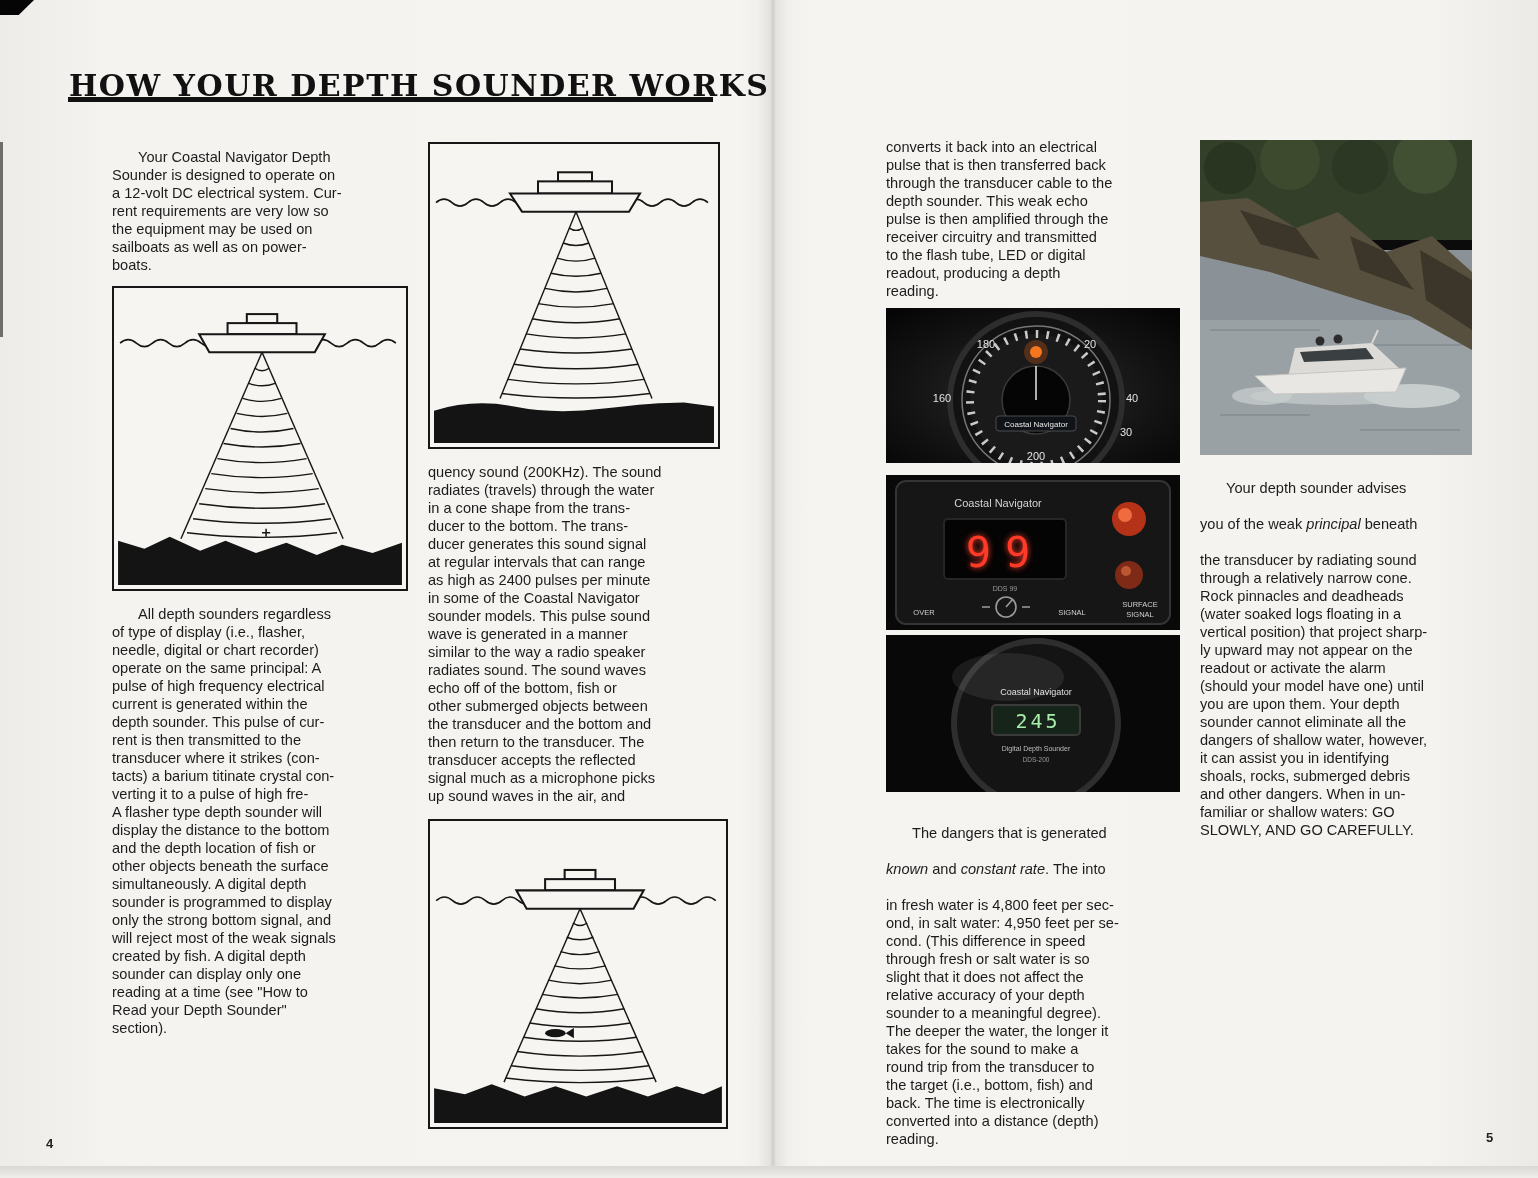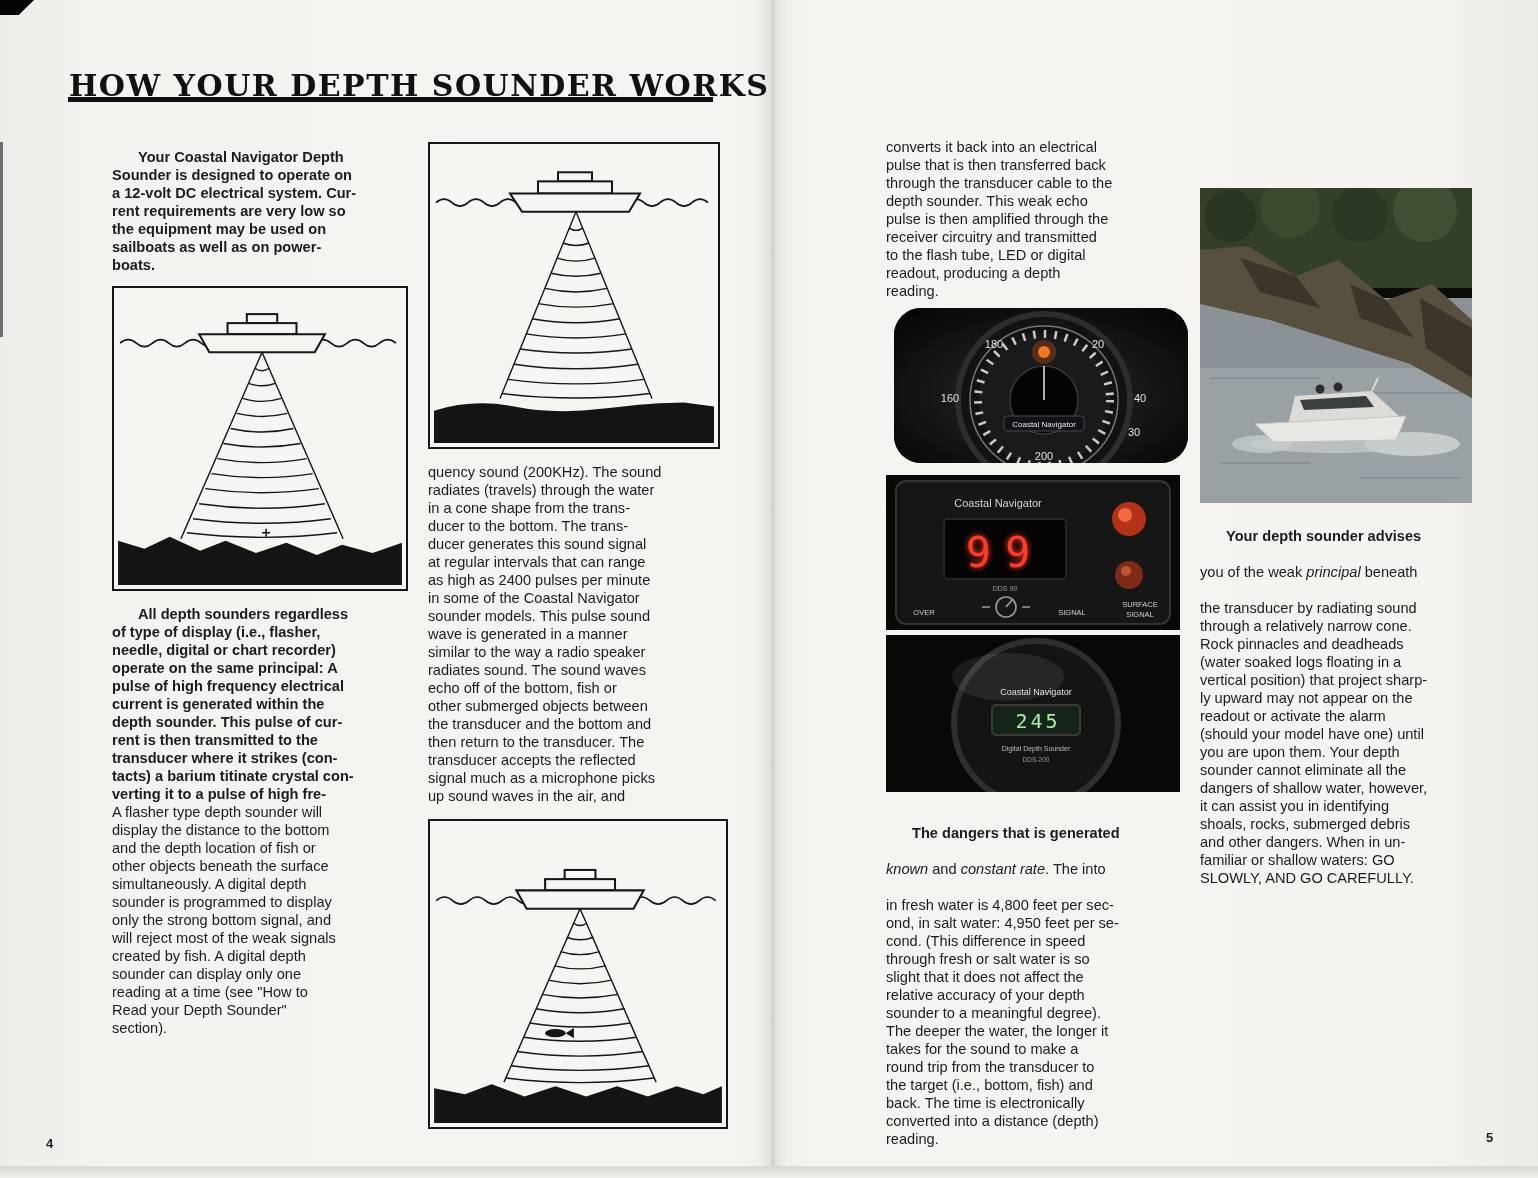--- a/index.html
+++ b/index.html
@@ -10,23 +10,23 @@
   }
   .title{
     position:absolute;left:53px;top:52px;margin:16px;
     font-family:"DejaVu Serif",serif;font-weight:bold;font-size:30px;letter-spacing:1.5px;color:#111;
   }
   .title-rule{position:absolute;left:68px;top:97px;width:645px;height:5px;background:#111;}
   .col{position:absolute;}
   #col1{left:112px;top:148px;width:298px;}
   #col2{left:428px;top:142px;width:302px;}
   #col3{left:886px;top:138px;width:298px;}
-  #col4{left:1200px;top:140px;width:274px;margin-top:48px;}
+  #col4{left:1200px;top:140px;width:274px;}
   .para{font-size:14.6px;line-height:18px;white-space:pre-line;}
-  .ind{text-indent:26px;font-weight:bold;}
+  .ind{text-indent:26px;}
   .it{font-style:italic;}
   .illus{margin:0;background:#f6f5f2;border:2.5px solid #161616;box-sizing:border-box;}
   .illus svg{display:block;width:100%;height:100%;}
   .photo{background:#0b0b0b;overflow:hidden;}
   .photo svg{display:block;width:100%;height:100%;}
   #illus-mid{width:296px;height:305px;margin:12px 0 14px 0;}
   #illus-top{width:292px;height:307px;margin-bottom:14px;}
   #illus-bottom{width:300px;height:310px;margin-top:14px;}
   #photo-flasher{width:294px;height:155px;margin-top:8px;}
   #photo-digital{width:294px;height:155px;margin-top:12px;}
@@ -208,21 +208,21 @@
     <div class="para">converts it back into an electrical
 pulse that is then transferred back
 through the transducer cable to the
 depth sounder. This weak echo
 pulse is then amplified through the
 receiver circuitry and transmitted
 to the flash tube, LED or digital
 readout, producing a depth
 reading.</div>
 
-    <figure class="photo" id="photo-flasher" style="margin:8px 0 0 8px;border-radius:27px;">
+    <figure class="photo" id="photo-flasher" style="margin:8px 0 0 0;">
       <svg viewBox="0 0 294 155">
         <defs>
           <radialGradient id="fgl" cx="50%" cy="55%" r="70%">
             <stop offset="0%" stop-color="#2a2a2a"></stop>
               <stop offset="70%" stop-color="#101010"></stop>
               <stop offset="100%" stop-color="#060606"></stop>
           </radialGradient>
         </defs>
         <rect width="294" height="155" fill="url(#fgl)"></rect>
         <circle cx="150" cy="92" r="86" fill="#121212" stroke="#2d2d2d" stroke-width="6"></circle>

